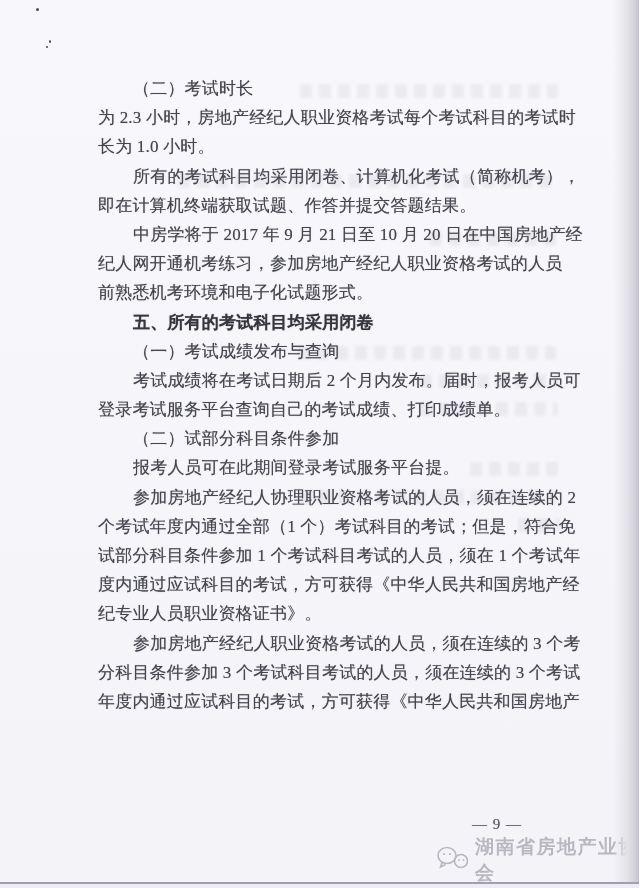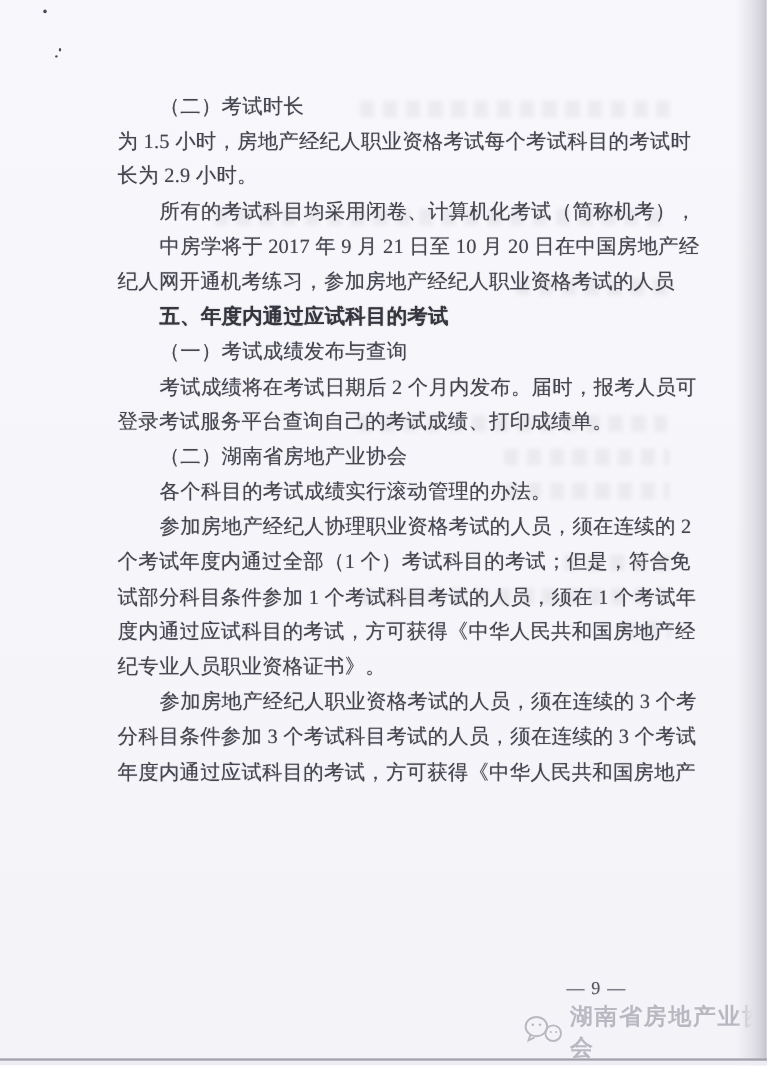--- a/index.html
+++ b/index.html
@@ -78,31 +78,33 @@
   <div class="ghost g3"></div>
   <div class="ghost g4"></div>
   <div class="ghost g5"></div>
   <div class="ghost g6"></div>
   <div class="ghost g7"></div>
   <div class="ghost g8"></div>
   <div class="ghost g9"></div>
 
   <div class="text-block">
       <div class="line indent">（二）考试时长</div>
-      <div class="line">为 1.5 小时，房地产经纪人职业资格考试每个考试科目的考试时</div>
-      <div class="line">长为 2.9 小时。</div>
+      <div class="line">为 2.3 小时，房地产经纪人职业资格考试每个考试科目的考试时</div>
+      <div class="line">长为 1.0 小时。</div>
       <div class="line indent">所有的考试科目均采用闭卷、计算机化考试（简称机考），</div>
+      <div class="line">即在计算机终端获取试题、作答并提交答题结果。</div>
       <div class="line indent">中房学将于 2017 年 9 月 21 日至 10 月 20 日在中国房地产经</div>
       <div class="line">纪人网开通机考练习，参加房地产经纪人职业资格考试的人员</div>
-      <div class="line indent bold">五、年度内通过应试科目的考试</div>
+      <div class="line">前熟悉机考环境和电子化试题形式。</div>
+      <div class="line indent bold">五、所有的考试科目均采用闭卷</div>
       <div class="line indent">（一）考试成绩发布与查询</div>
       <div class="line indent">考试成绩将在考试日期后 2 个月内发布。届时，报考人员可</div>
       <div class="line">登录考试服务平台查询自己的考试成绩、打印成绩单。</div>
-      <div class="line indent">（二）湖南省房地产业协会</div>
-      <div class="line indent">各个科目的考试成绩实行滚动管理的办法。</div>
+      <div class="line indent">（二）试部分科目条件参加</div>
+      <div class="line indent">报考人员可在此期间登录考试服务平台提。</div>
       <div class="line indent">参加房地产经纪人协理职业资格考试的人员，须在连续的 2</div>
       <div class="line">个考试年度内通过全部（1 个）考试科目的考试；但是，符合免</div>
       <div class="line">试部分科目条件参加 1 个考试科目考试的人员，须在 1 个考试年</div>
       <div class="line">度内通过应试科目的考试，方可获得《中华人民共和国房地产经</div>
       <div class="line">纪专业人员职业资格证书》。</div>
       <div class="line indent">参加房地产经纪人职业资格考试的人员，须在连续的 3 个考</div>
       <div class="line">分科目条件参加 3 个考试科目考试的人员，须在连续的 3 个考试</div>
       <div class="line">年度内通过应试科目的考试，方可获得《中华人民共和国房地产</div>
     </div>
 

